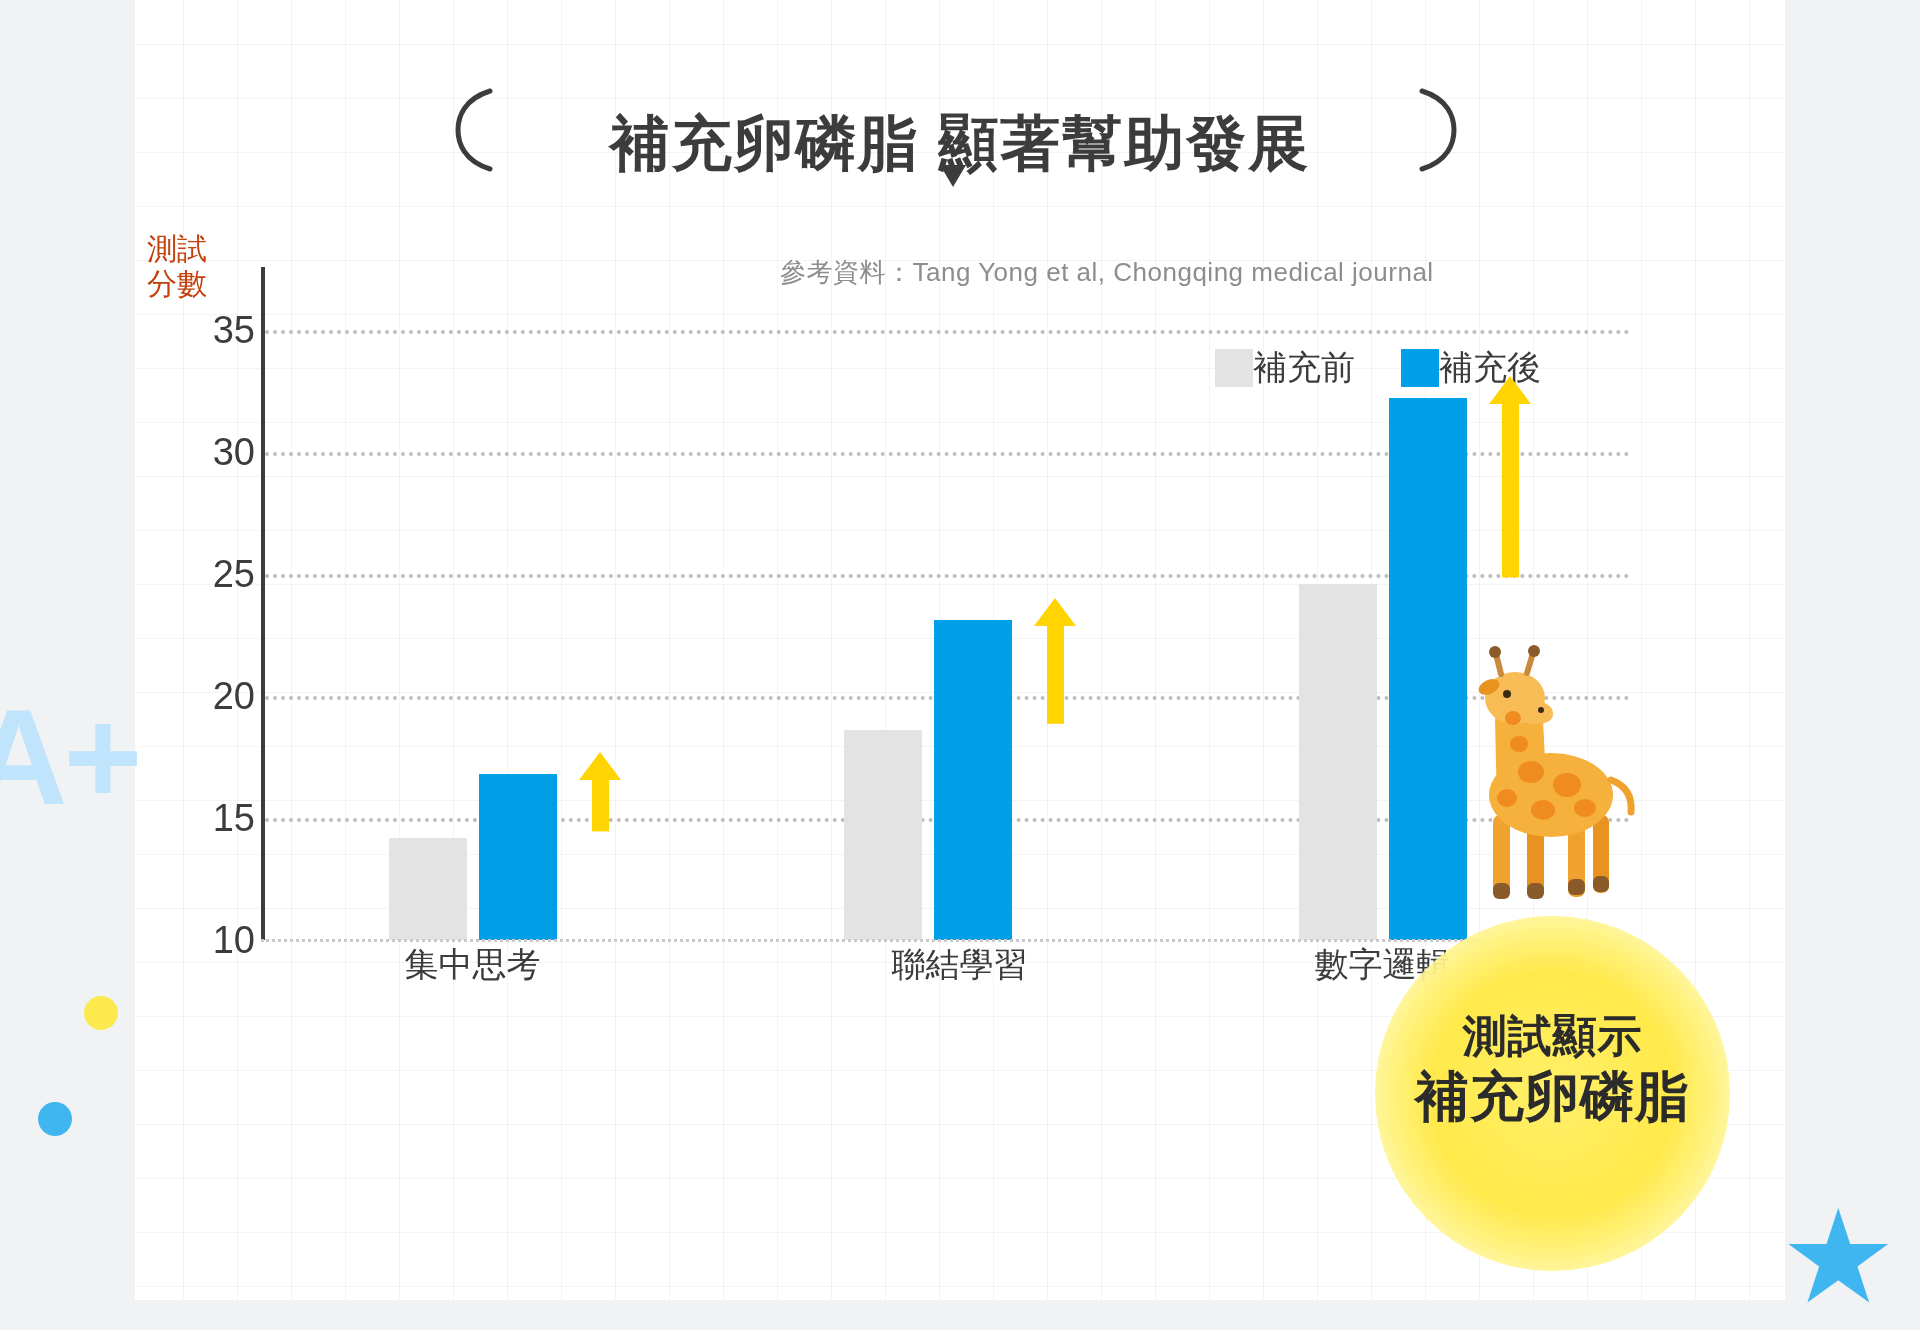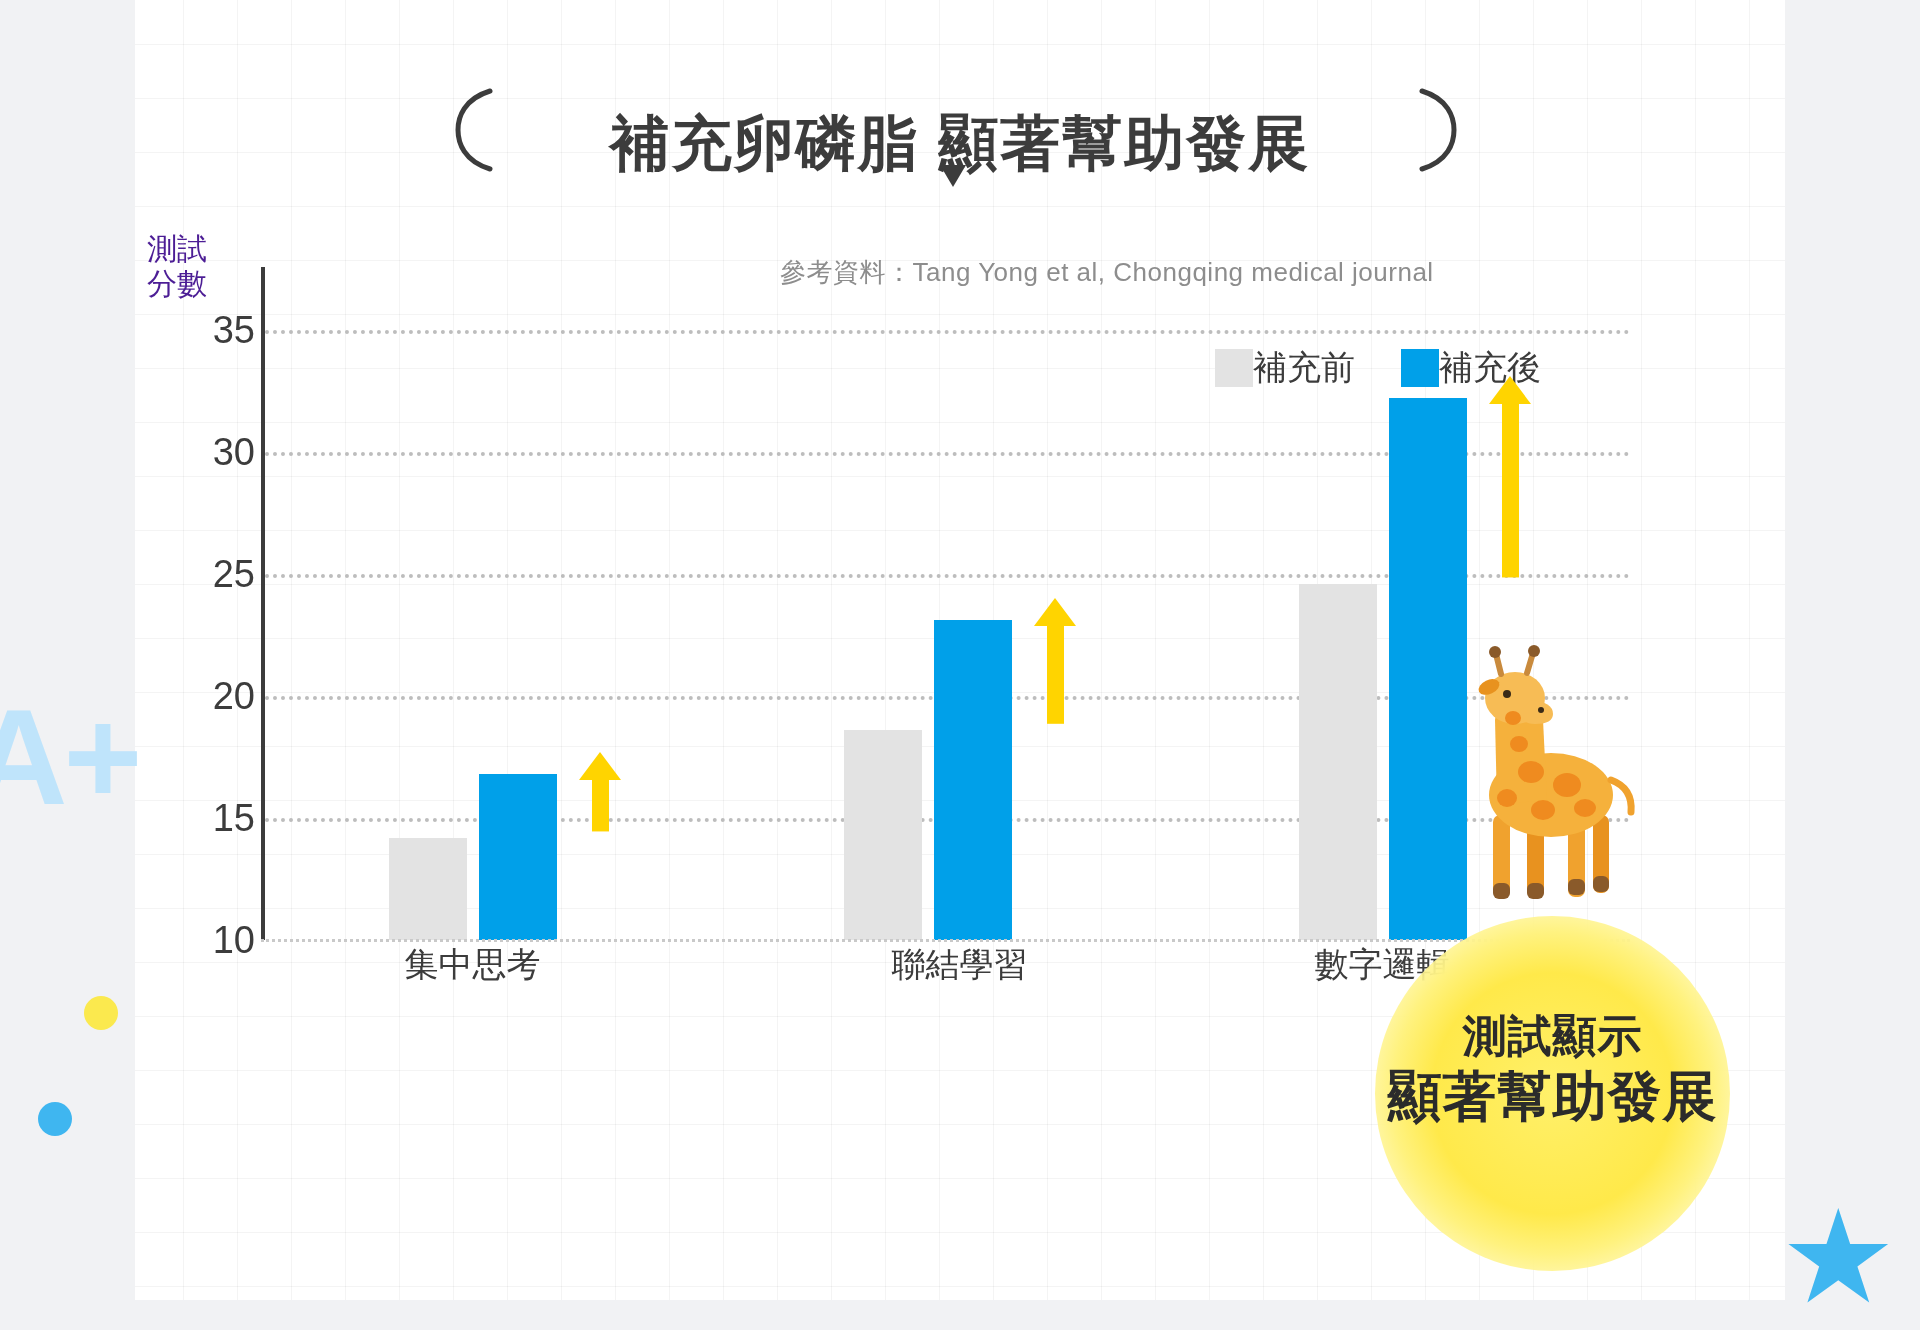--- a/index.html
+++ b/index.html
@@ -110,21 +110,21 @@
     position:absolute; left:0; width:1365px; height:0;
     border-top:4px dotted #bdbdbd;
   }
   .ytick {
     position:absolute; right:1375px;
     font-size:38px; color:#3c3c3c; text-align:right;
     white-space:nowrap; transform:translateY(-50%);margin-left:12px;
   }
   #y-axis-title {
     position:absolute; left:-132px; top:-98px;
-    font-size:30px; color:#4c1d95; line-height:1.15;
+    font-size:30px; color:#c2410c; line-height:1.15;
     text-align:center; width:88px;
   }
   .bar { position:absolute; bottom:0; }
   .bar-before { background:#e3e3e3; }
   .bar-after  { background:#00a0e9; }
   .arrow { position:absolute; }
   .arrow svg { display:block; }
   .xlabel {
     position:absolute; top:612px;
     font-size:34px; color:#3c3c3c; text-align:center;
@@ -287,16 +287,16 @@
       <ellipse cx="72" cy="158" rx="10" ry="9" fill="#ef8b1f"></ellipse>
       <ellipse cx="84" cy="104" rx="9" ry="8" fill="#ef8b1f"></ellipse>
       <ellipse cx="78" cy="78" rx="8" ry="7" fill="#ef8b1f"></ellipse>
     </svg>
   </div>
 
   <div id="burst">
     <div id="burst-glow"></div>
     <div id="burst-text">
       <div id="burst-line1">測試顯示</div>
-      <div id="burst-line2">顯著幫助發展</div>
+      <div id="burst-line2">補充卵磷脂</div>
     </div>
   </div>
 </div>
 
 </body></html>

